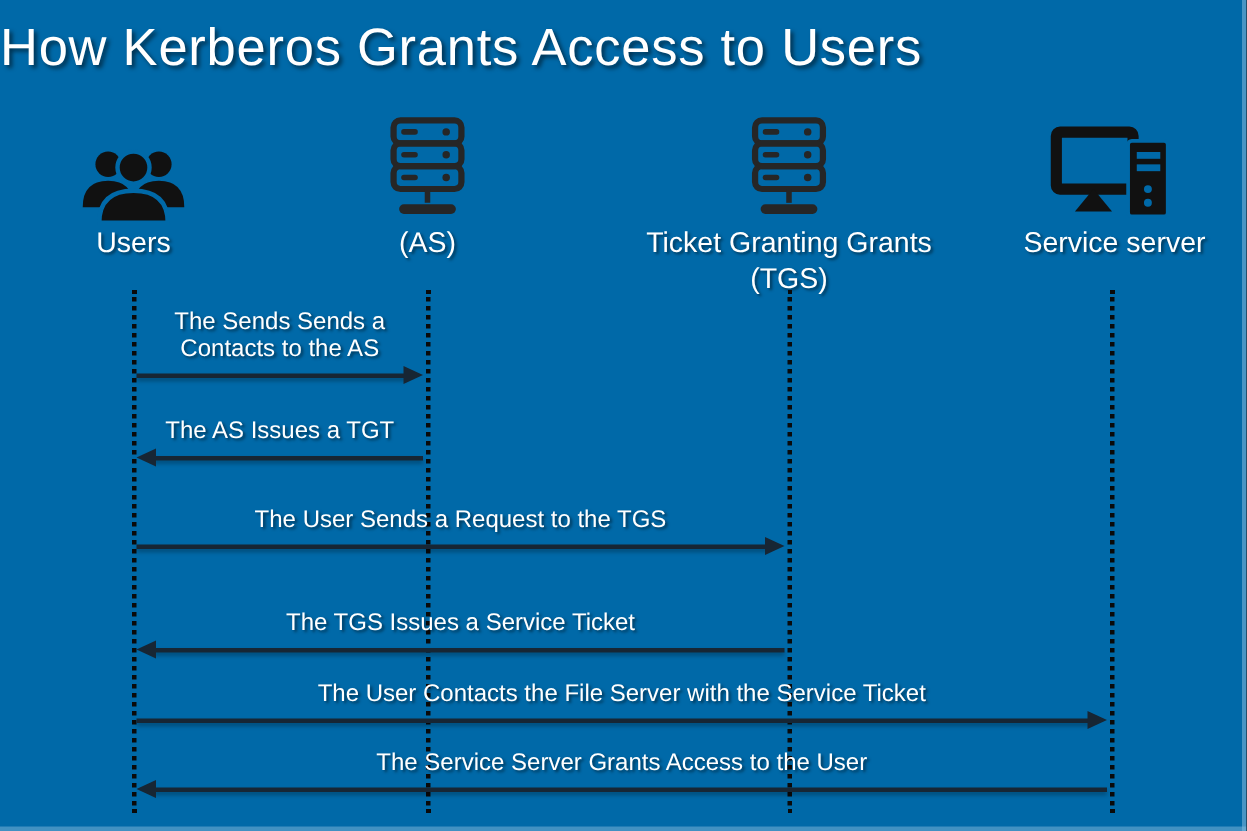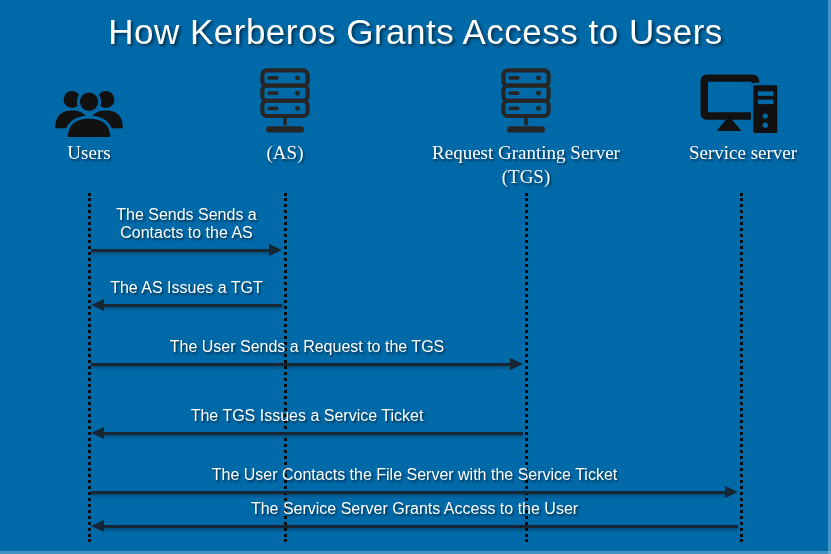--- a/index.html
+++ b/index.html
@@ -14,26 +14,26 @@
   .stage::after{ 
     content:"";position:absolute;top:0;right:0;width:3px;height:100%;
     background:rgba(130,185,220,.55);
   }
   .stage::before{ 
     content:"";position:absolute;bottom:0;left:0;width:100%;height:3px;
     background:rgba(130,185,220,.5);z-index:5;
   }
   .title{
     position:absolute;top:12px;left:0;width:100%;
-    text-align:center;font-size:35px;letter-spacing:.5px;
+    font-size:35px;letter-spacing:.5px;
     text-shadow:2px 2px 3px rgba(0,0,0,.55);
     white-space:nowrap;
   }
   
-  .actor{position:absolute;top:68px;text-align:center;font-family:Liberation Serif, serif;}
+  .actor{position:absolute;top:78px;text-align:center;}
   .actor .iconbox{height:72px;display:flex;align-items:flex-end;justify-content:center;}
   .actor .alabel{
     margin-top:2px;font-size:19px;line-height:22px;
     text-shadow:1.5px 1.5px 2px rgba(0,0,0,.5);
   }
   .actor-users{left:19px;width:140px;}
   .actor-as{left:165px;width:240px;}
   .actor-tgs{left:406px;width:240px;}
   .actor-service{left:633px;width:220px;}
   
@@ -60,21 +60,21 @@
   .msg-arrow.dir-right .line{left:0;right:11px;}
   .msg-arrow.dir-left  .line{left:11px;right:0;}
   .msg-arrow .head{position:absolute;width:0;height:0;top:0;
     border-top:6px solid transparent;border-bottom:6px solid transparent;}
   .msg-arrow.dir-right .head{right:0;border-left:13px solid var(--arrow,#172634);}
   .msg-arrow.dir-left  .head{left:0;border-right:13px solid var(--arrow,#172634);}
   .m1{top:206px;left:91px;width:191px;}
   .m2{top:279px;left:91px;width:191px;}
   .m3{top:338px;left:91px;width:432px;}
   .m4{top:407px;left:91px;width:432px;}
-  .m5{top:454px;left:91px;width:647px;margin-top:12px;}
+  .m5{top:454px;left:91px;width:647px;}
   .m6{top:500px;left:91px;width:647px;}
   svg{display:block;}
 </style>
 </head>
 <body>
 
 <div class="stage" style="--bg: #0069a8; --arrow: #172634; --text: #ffffff; --icon-black: #111111; --server-icon: #262626;">
 
   <div class="title">How Kerberos Grants Access to Users</div>
 
@@ -132,21 +132,21 @@
           <line x1="13" y1="43.75" x2="21" y2="43.75"></line>
         </g>
         <g fill="var(--server-icon)">
           <circle cx="43.5" cy="10.75" r="2.7"></circle>
           <circle cx="43.5" cy="27.25" r="2.7"></circle>
           <circle cx="43.5" cy="43.75" r="2.7"></circle>
         </g>
         <line x1="13" y1="66.5" x2="47" y2="66.5" stroke="var(--server-icon)" stroke-width="7" stroke-linecap="round"></line>
       </svg>
     </div>
-    <div class="alabel">Request Granting Server</div>
+    <div class="alabel">Ticket Granting Grants</div>
     <div class="alabel">(TGS)</div>
   </div>
 
   <div class="actor actor-service">
     <div class="iconbox">
       <svg width="86" height="66" viewBox="0 0 104 80">
         <rect x="5" y="5" width="62" height="46" rx="3" fill="none" stroke="var(--icon-black)" stroke-width="9"></rect>
         <polygon points="35,51 20,69 50,69" fill="var(--icon-black)"></polygon>
         <rect x="63" y="12" width="32" height="61" rx="3" fill="var(--icon-black)" stroke="var(--bg)" stroke-width="3"></rect>
         <rect x="70" y="21" width="19" height="5.5" fill="var(--bg)"></rect>

